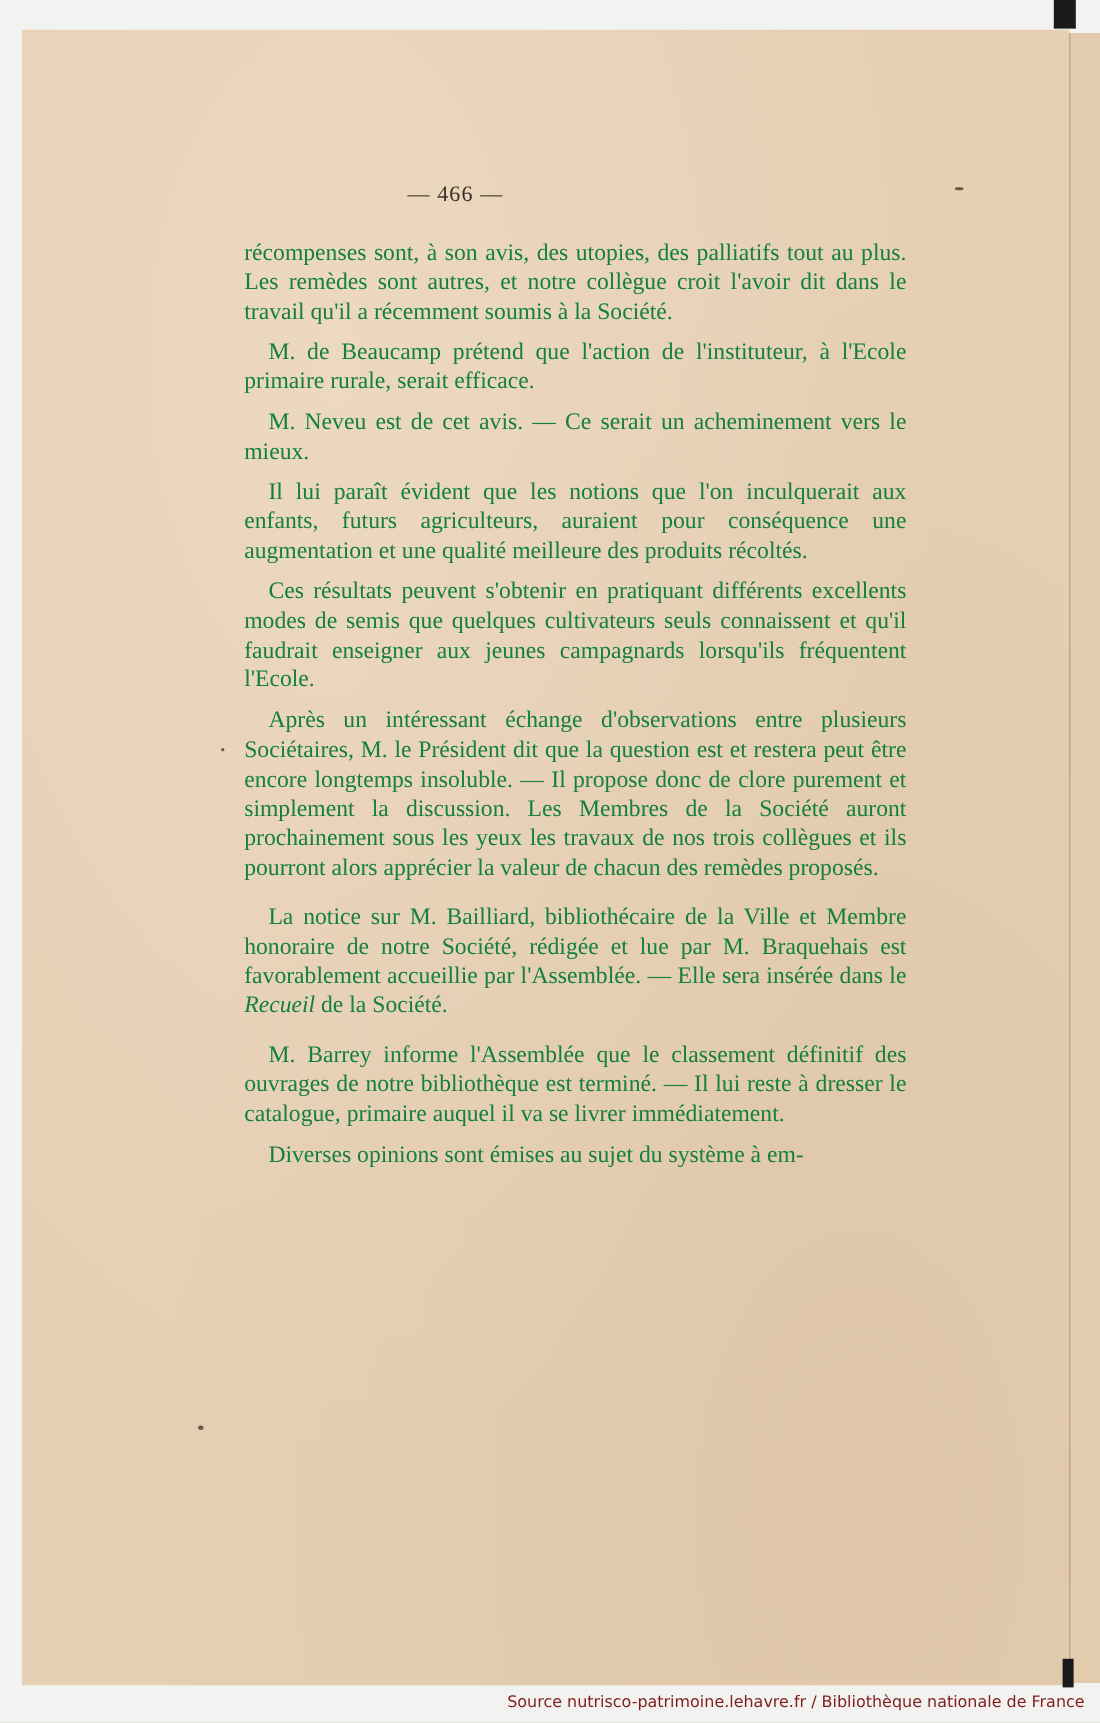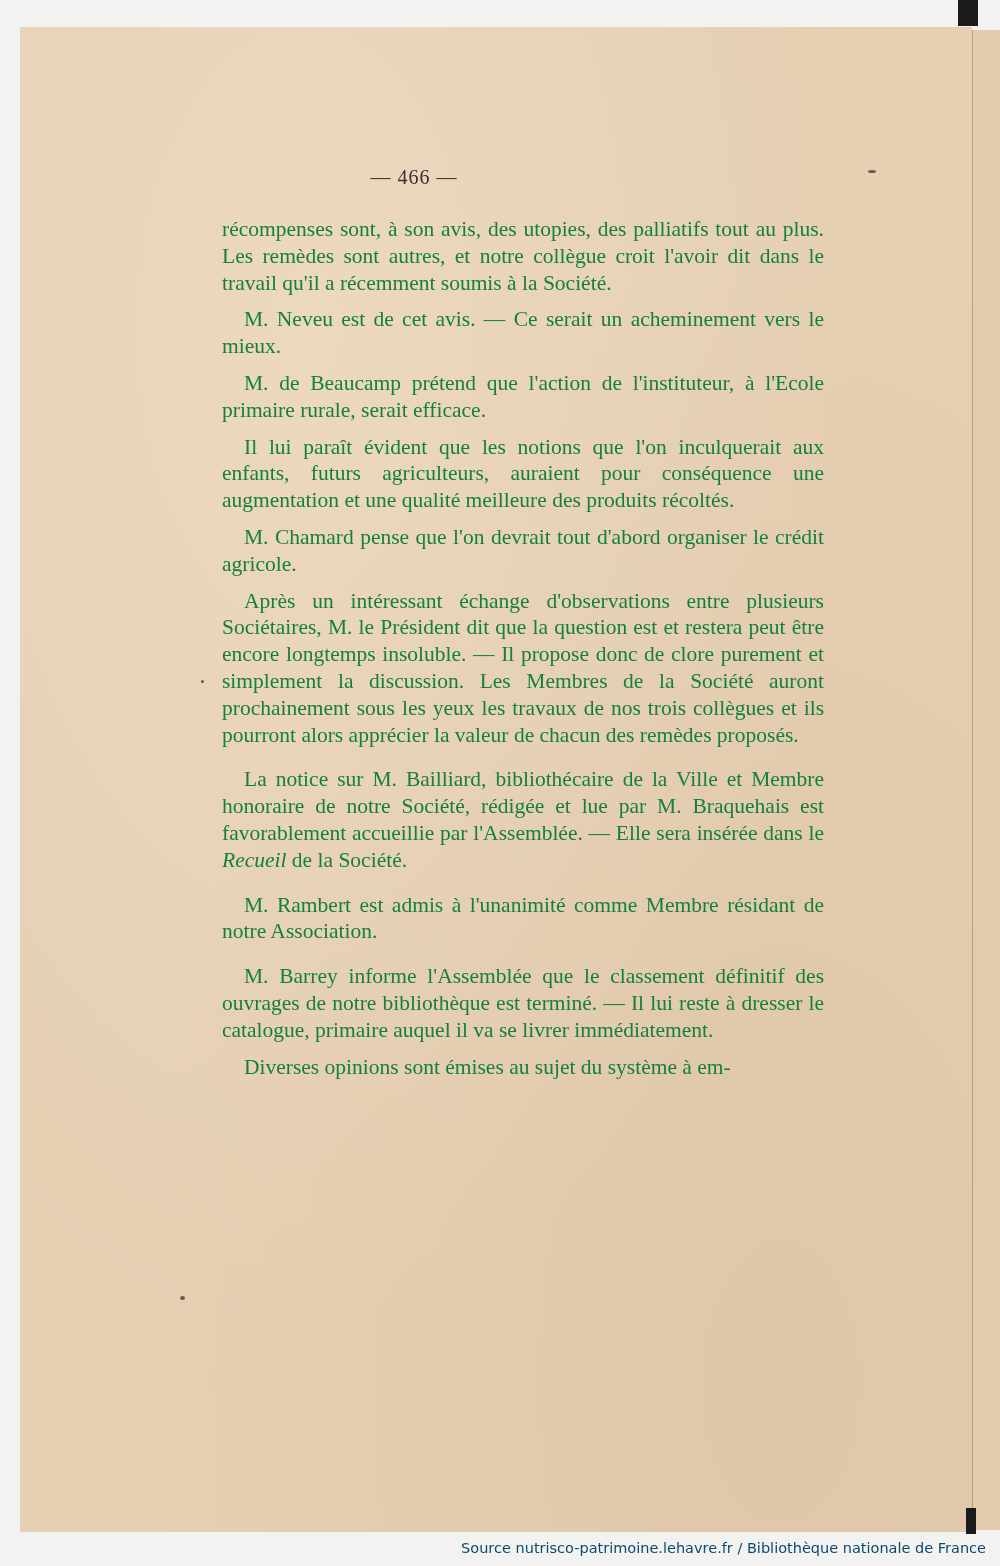--- a/index.html
+++ b/index.html
@@ -34,44 +34,43 @@
       position: absolute; left: 222px; top: 216px; width: 602px;
       font-family: "Liberation Serif", serif;
       font-size: 21.5px; line-height: 26.8px; color: #15803d;
       text-align: justify; hyphens: none;
     }
     .para { margin: 0 0 10px 0; text-indent: 22px; }
     .para.first { text-indent: 0; }
     .para.gap { margin-top: 18px; }
     .footer {
       position: absolute; top: 1540px; right: 14px;
-      font-family: "DejaVu Sans", sans-serif; font-size: 14.5px; color: #0c4a6e;
+      font-family: "DejaVu Sans", sans-serif; font-size: 14.5px; color: #7f1d1d;
     }
     .speck { position: absolute; background: #6b5a48; border-radius: 50%; }
   </style>
 </head>
 <body>
 
 <div class="paper"></div>
 <div class="fold-strip"></div>
 <div class="binding-top"></div>
 <div class="binding-bottom"></div>
 
 <div class="speck" style="left:868px;top:170px;width:8px;height:3px;"></div>
 <div class="speck" style="left:201px;top:680px;width:3px;height:3px;"></div>
 <div class="speck" style="left:180px;top:1296px;width:5px;height:4px;"></div>
 
 <div class="page-number">— 466 —</div>
 
 <div class="text-block">
   <p class="para first">récompenses sont, à son avis, des utopies, des palliatifs tout au plus. Les remèdes sont autres, et notre collègue croit l'avoir dit dans le travail qu'il a récemment soumis à la Société.</p>
+  <p class="para">M. de Beaucamp prétend que l'action de l'instituteur, à l'Ecole primaire rurale, serait efficace.</p>
   <p class="para">M. Neveu est de cet avis. — Ce serait un acheminement vers le mieux.</p>
-  <p class="para">M. de Beaucamp prétend que l'action de l'instituteur, à l'Ecole primaire rurale, serait efficace.</p>
   <p class="para">Il lui paraît évident que les notions que l'on inculquerait aux enfants, futurs agriculteurs, auraient pour conséquence une augmentation et une qualité meilleure des produits récoltés.</p>
-  <p class="para">M. Chamard pense que l'on devrait tout d'abord organiser le crédit agricole.</p>
+  <p class="para">Ces résultats peuvent s'obtenir en pratiquant différents excellents modes de semis que quelques cultivateurs seuls connaissent et qu'il faudrait enseigner aux jeunes campagnards lorsqu'ils fréquentent l'Ecole.</p>
   <p class="para">Après un intéressant échange d'observations entre plusieurs Sociétaires, M. le Président dit que la question est et restera peut être encore longtemps insoluble. — Il propose donc de clore purement et simplement la discussion. Les Membres de la Société auront prochainement sous les yeux les travaux de nos trois collègues et ils pourront alors apprécier la valeur de chacun des remèdes proposés.</p>
   <p class="para gap"><span>La notice sur M. Bailliard, bibliothécaire de la Ville et Membre honoraire de notre Société, rédigée et lue par M. Braquehais est favorablement accueillie par l'Assemblée. — Elle sera insérée dans le </span><em>Recueil</em><span> de la Société.</span></p>
-  <p class="para gap">M. Rambert est admis à l'unanimité comme Membre résidant de notre Association.</p>
   <p class="para gap">M. Barrey informe l'Assemblée que le classement définitif des ouvrages de notre bibliothèque est terminé. — Il lui reste à dresser le catalogue, primaire auquel il va se livrer immédiatement.</p>
   <p class="para">Diverses opinions sont émises au sujet du système à em-</p>
 </div>
 
 <div class="footer">Source nutrisco-patrimoine.lehavre.fr / Bibliothèque nationale de France</div>
 
 </body></html>

